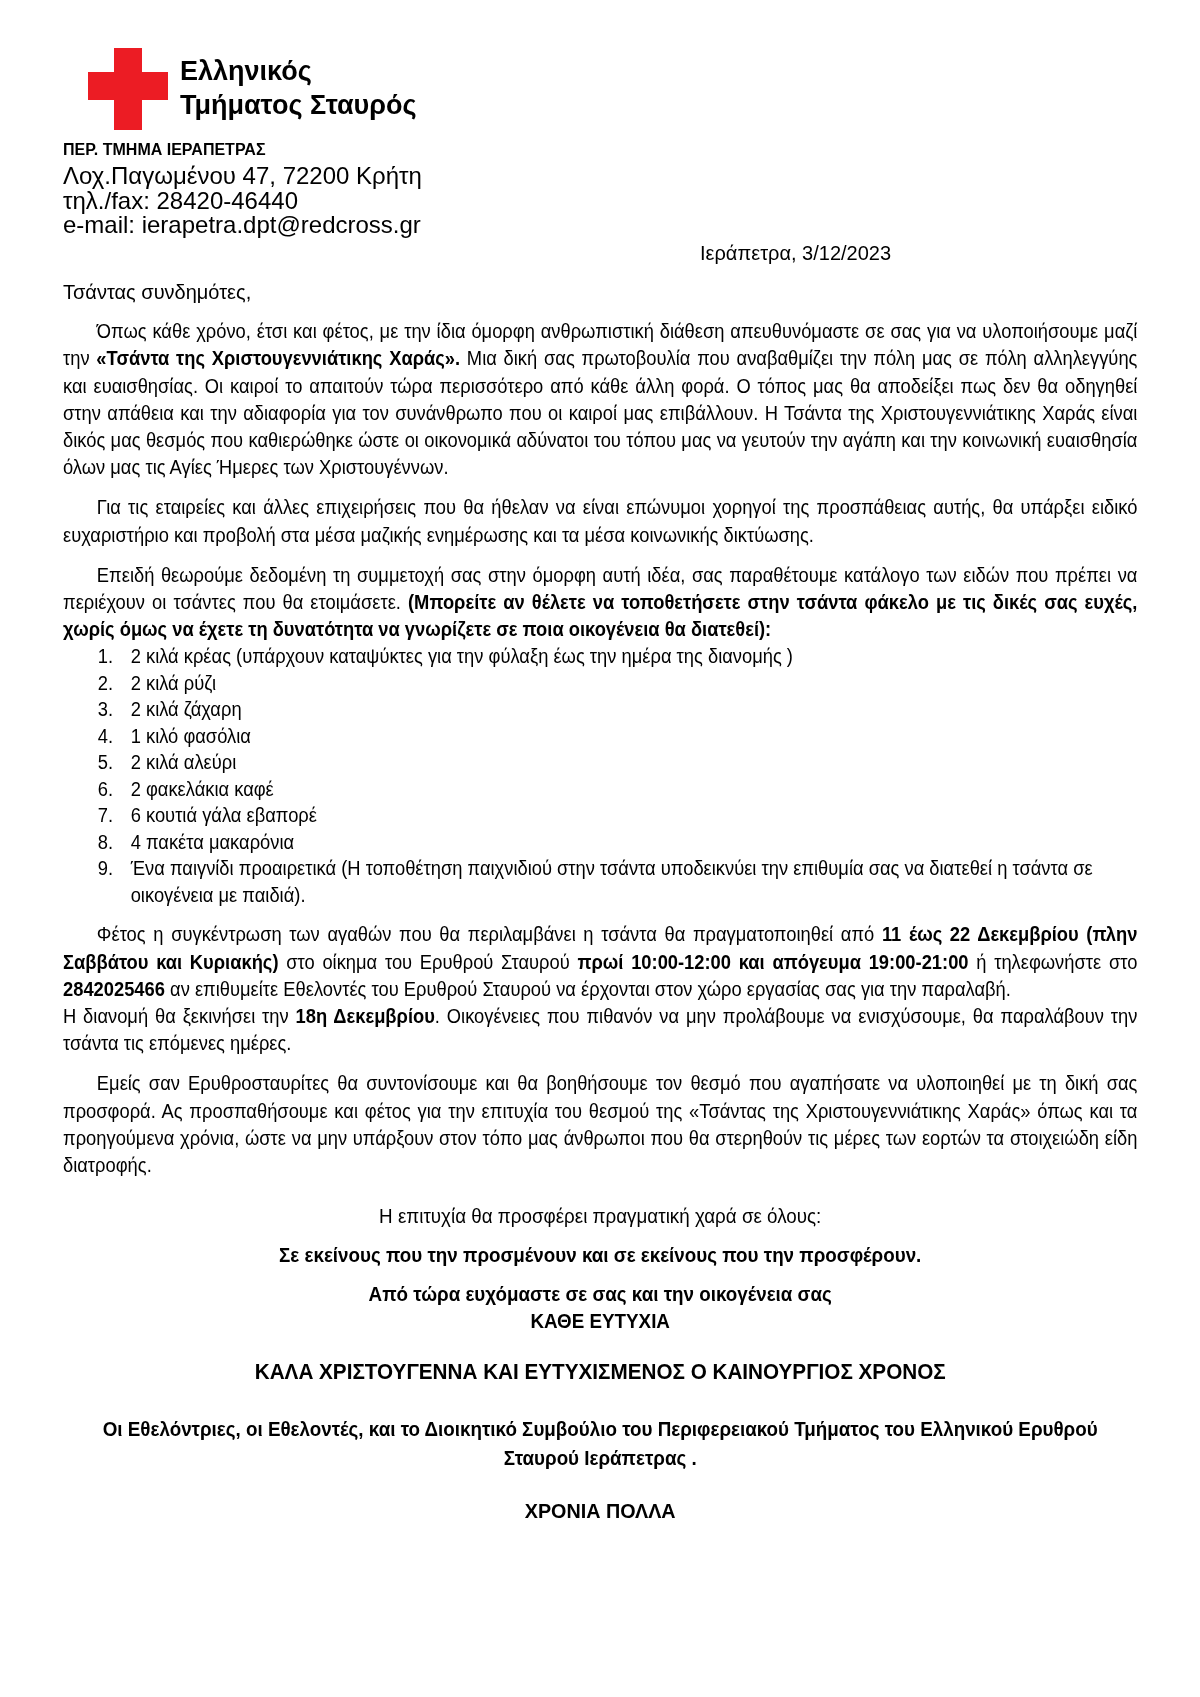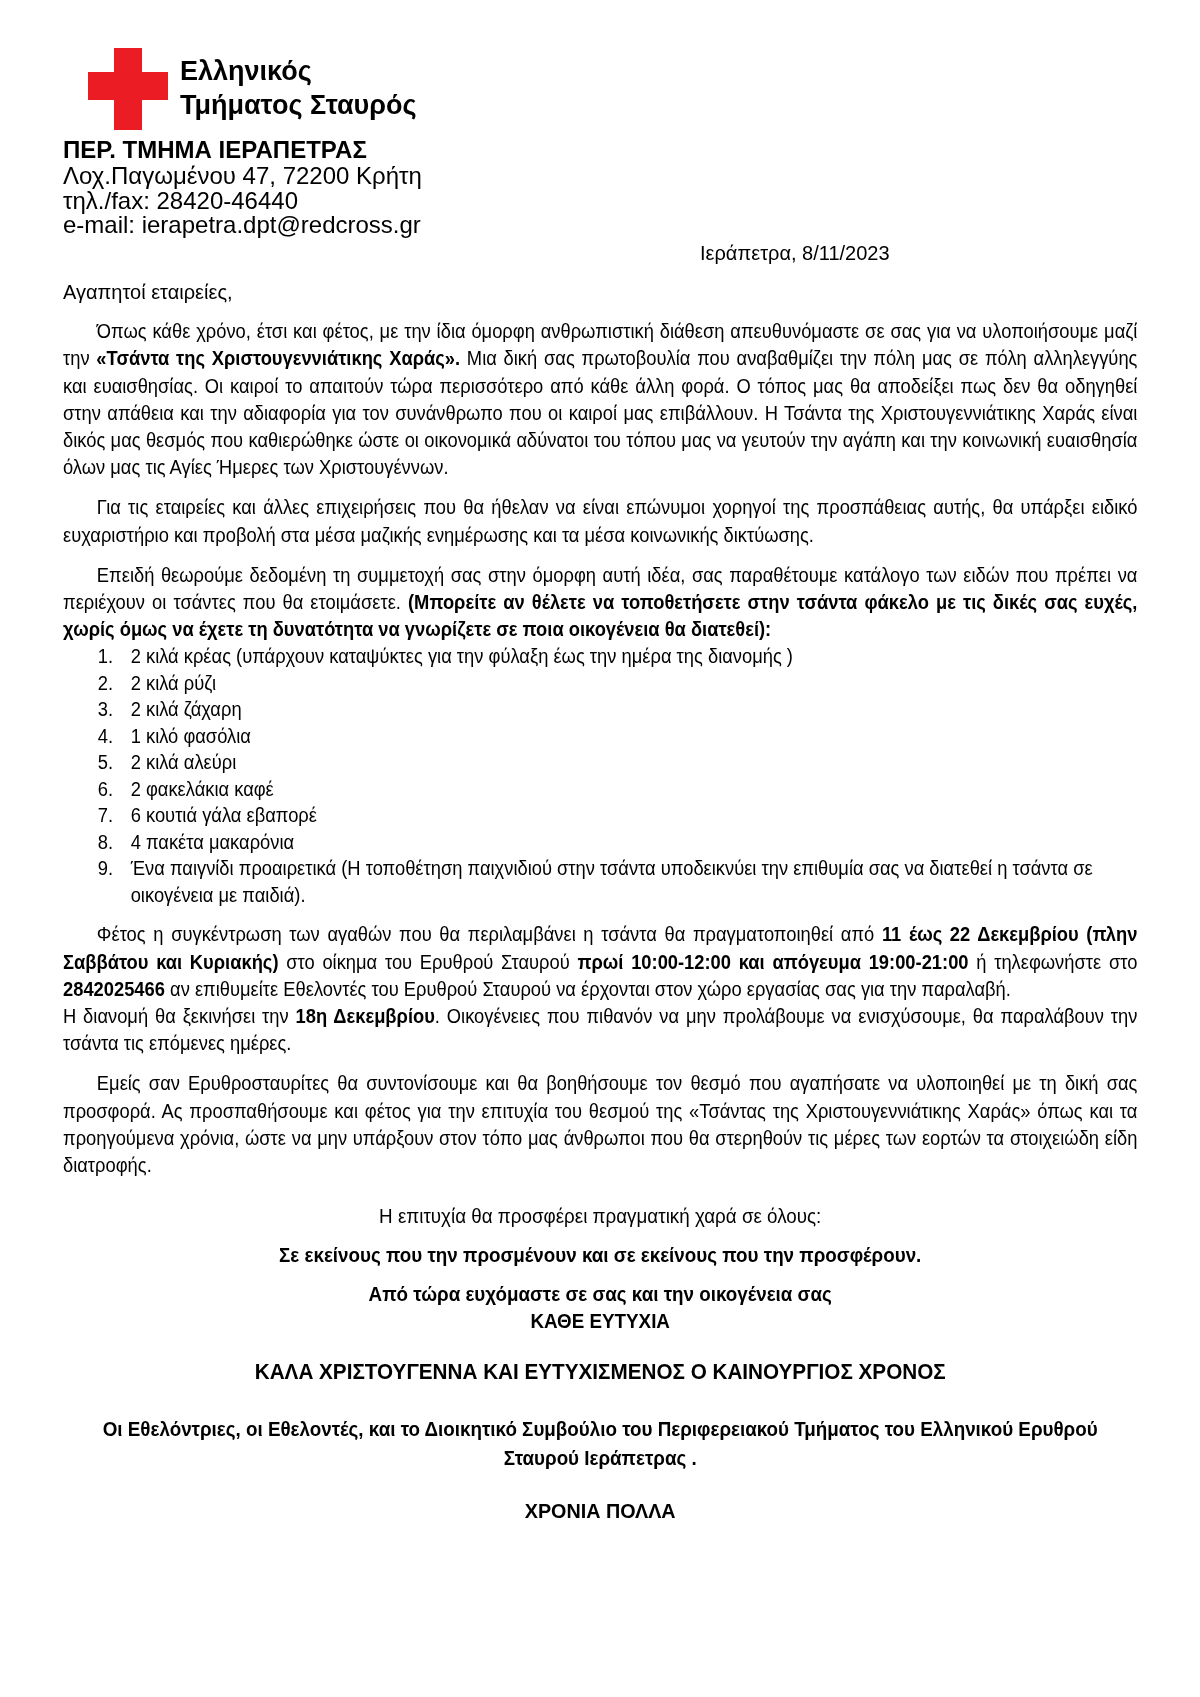--- a/index.html
+++ b/index.html
@@ -14,21 +14,21 @@
     box-sizing: border-box;
     padding: 48px 63px 0 63px;
     overflow: hidden;
   }
   
   .brand-row { display:flex; align-items:flex-start; height:82px; }
   .cross-logo { position:relative; width:80px; height:82px; margin-left:25px; flex:0 0 auto; }
   .cross-logo .vbar { position:absolute; left:26px; top:0; width:28px; height:82px; background:var(--cross-color,#ec1c24); }
   .cross-logo .hbar { position:absolute; left:0; top:24px; width:80px; height:28px; background:var(--cross-color,#ec1c24); }
   .org-name { margin-left:12px; margin-top:6px; font-weight:bold; font-size:27px; line-height:34px; }
-  .branch   { margin-top:6px; font-weight:bold; font-size:24px; line-height:28px; }
+  .branch   { margin-top:6px; font-weight:bold; font-size:16px; line-height:28px; }
   .lh-line  { font-size:24px; line-height:24.7px; }
   
   .ref-block { margin-left:637px; margin-top:4px; font-size:20px; line-height:23px; }
   
   .salutation { margin-top:14px; font-size:20px; line-height:27px; }
   .narrow { width:1143px; transform:scaleX(0.94); transform-origin:top left; }
   .para {
     margin:13px 0 0 0;
     font-size:19.5px;
     line-height:27.2px;
@@ -66,24 +66,24 @@
       <div>Ελληνικός</div>
       <div>Τμήματος Σταυρός</div>
     </div>
   </div>
   <div class="branch">ΠΕΡ. ΤΜΗΜΑ ΙΕΡΑΠΕΤΡΑΣ</div>
   <div class="lh-line">Λοχ.Παγωμένου 47, 72200 Κρήτη</div>
   <div class="lh-line">τηλ./fax: 28420-46440</div>
   <div class="lh-line">e-mail: ierapetra.dpt@redcross.gr</div>
 
   <div class="ref-block">
-    <div>Ιεράπετρα, 8/11/2023</div>
+    <div>Ιεράπετρα, 3/12/2023</div>
   </div>
 
-  <div class="salutation">Αγαπητοί εταιρείες,</div>
+  <div class="salutation">Τσάντας συνδημότες,</div>
 
   <div class="narrow">
 
     <p class="para first"><span>Όπως κάθε χρόνο, έτσι και φέτος, με την ίδια όμορφη ανθρωπιστική διάθεση απευθυνόμαστε σε σας για να υλοποιήσουμε μαζί την </span><span class="b">«Τσάντα της Χριστουγεννιάτικης Χαράς».</span><span> Μια δική σας πρωτοβουλία που αναβαθμίζει την πόλη μας σε πόλη αλληλεγγύης και ευαισθησίας. Οι καιροί το απαιτούν τώρα περισσότερο από κάθε άλλη φορά. Ο τόπος μας θα αποδείξει πως δεν θα οδηγηθεί στην απάθεια και την αδιαφορία για τον συνάνθρωπο που οι καιροί μας επιβάλλουν.  Η Τσάντα της Χριστουγεννιάτικης Χαράς είναι δικός μας θεσμός που καθιερώθηκε ώστε οι οικονομικά αδύνατοι του τόπου μας να γευτούν την αγάπη και την κοινωνική ευαισθησία όλων μας τις Αγίες Ήμερες των Χριστουγέννων.</span></p>
 
     <p class="para"><span>Για τις εταιρείες και άλλες επιχειρήσεις που θα ήθελαν να είναι επώνυμοι χορηγοί της προσπάθειας αυτής, θα υπάρξει ειδικό ευχαριστήριο και προβολή στα μέσα μαζικής ενημέρωσης και τα μέσα κοινωνικής δικτύωσης.</span></p>
 
     <p class="para"><span>Επειδή θεωρούμε δεδομένη τη συμμετοχή σας στην όμορφη αυτή ιδέα, σας παραθέτουμε κατάλογο των ειδών που πρέπει να περιέχουν οι τσάντες που θα ετοιμάσετε. </span><span class="b">(Μπορείτε αν θέλετε να τοποθετήσετε στην τσάντα φάκελο με τις δικές σας ευχές, χωρίς όμως να έχετε τη δυνατότητα να γνωρίζετε σε ποια οικογένεια θα διατεθεί):</span></p>
 
     <ol class="items">

